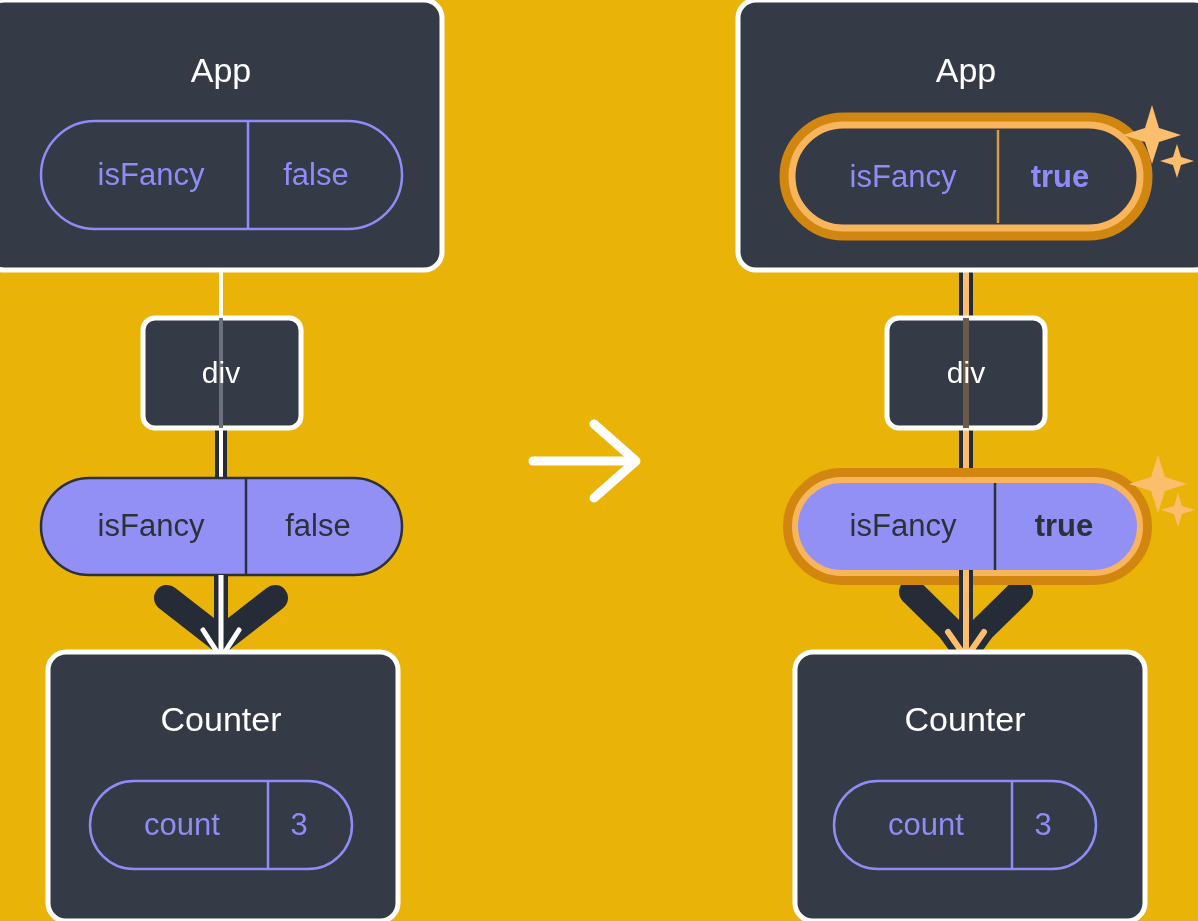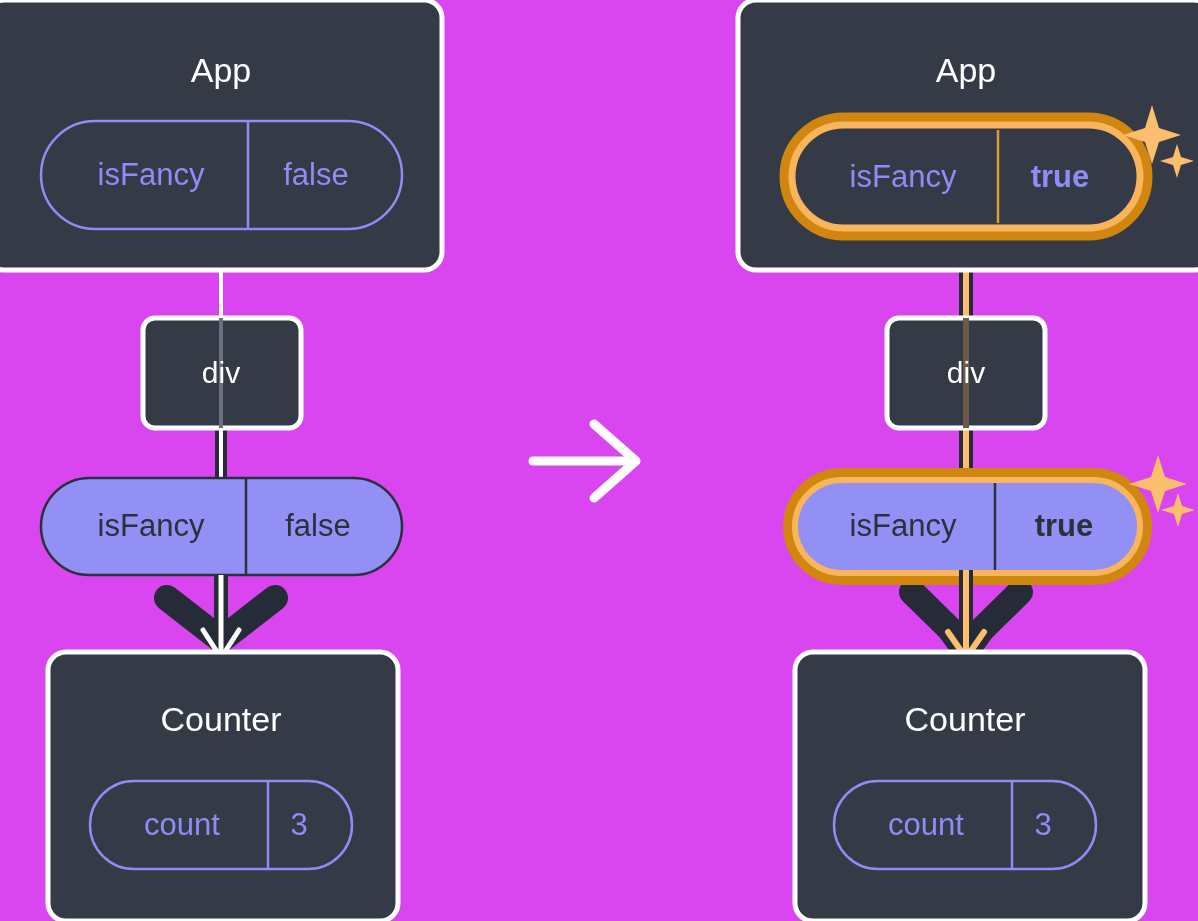--- a/index.html
+++ b/index.html
@@ -10,21 +10,21 @@
   body {
     width: 1198px;
     height: 921px;
     overflow: hidden;
     font-family: "Liberation Sans", sans-serif;
   }
   #stage {
     position: relative;
     width: 1198px;
     height: 921px;
-    background: #d946ef;
+    background: #eab308;
   }
   #diagram {
     position: absolute;
     left: 0;
     top: 0;
     width: 1198px;
     height: 921px;
     display: block;
   }
   .card-title {

